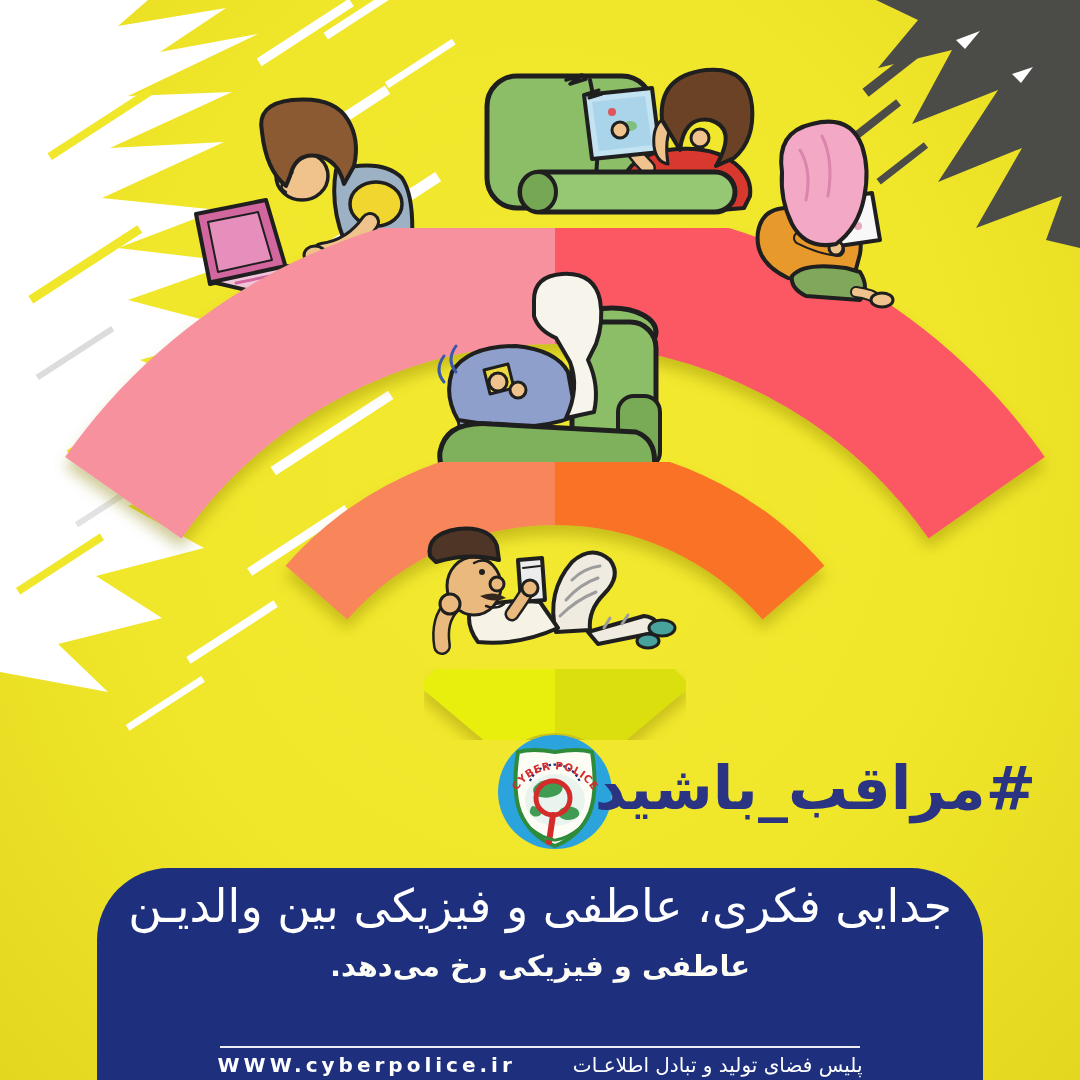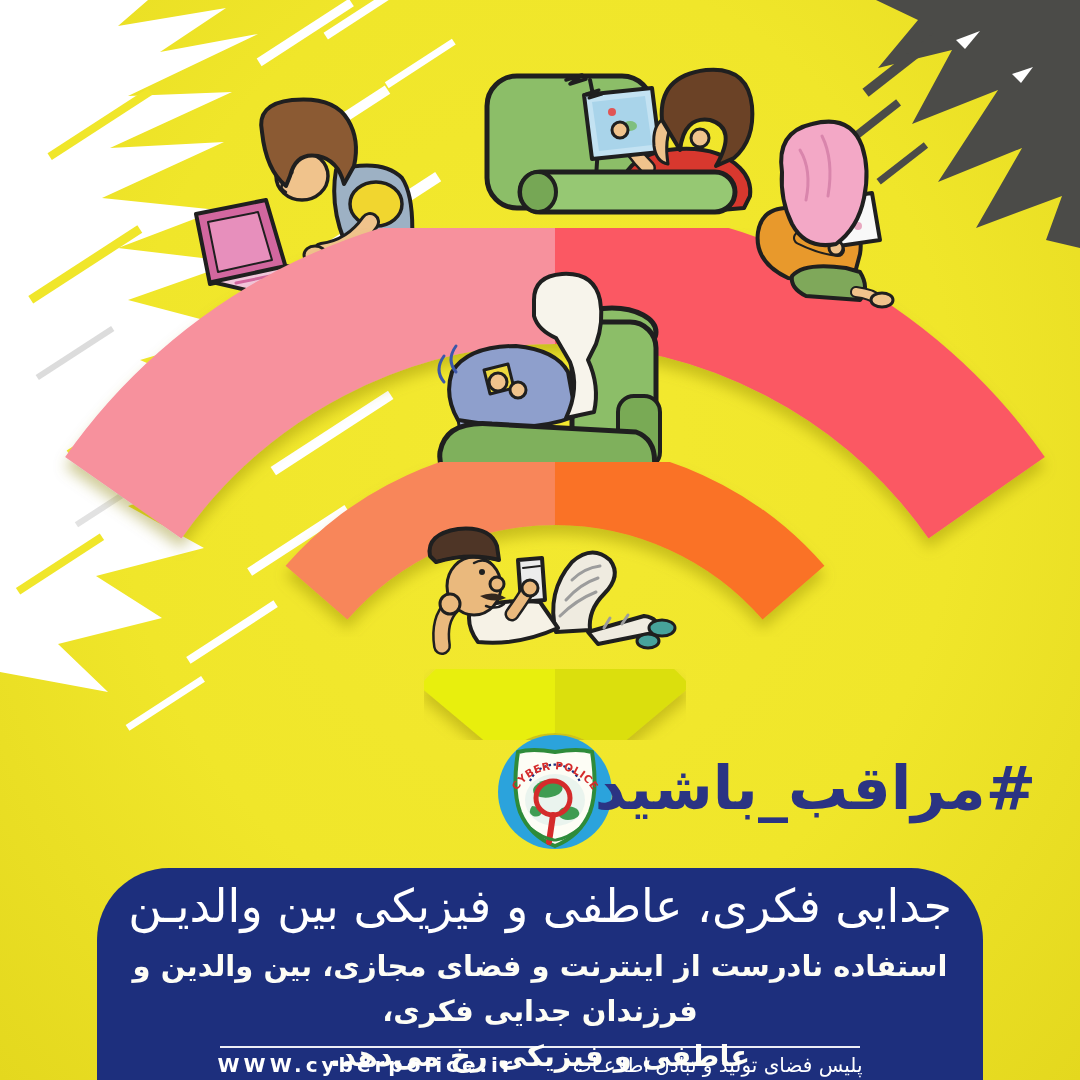--- a/index.html
+++ b/index.html
@@ -214,21 +214,20 @@
         <textPath href="#cpArc" startOffset="50%" text-anchor="middle">CYBER POLICE</textPath>
       </text>
     </g>
   </svg>
 
   <div class="hashtag" dir="rtl">#مراقب_باشید</div>
 
   <div class="banner"></div>
   <div class="banner-title" dir="rtl">جدایی فکری، عاطفی و فیزیکی بین والدیـن</div>
   <div class="banner-body" dir="rtl">
-    <div>استفاده نادرست از اینترنت و فضای مجازی، بین والدین و فرزندان جدایی فکری،</div>
     <div>عاطفی و فیزیکی رخ می‌دهد.</div>
   </div>
   <div class="rule"></div>
   <div class="footer-row">
     <span class="site">WWW.cyberpolice.ir</span>
     <span class="org" dir="rtl">پلیس فضای تولید و تبادل اطلاعـات</span>
   </div>
 
 </div>
 

